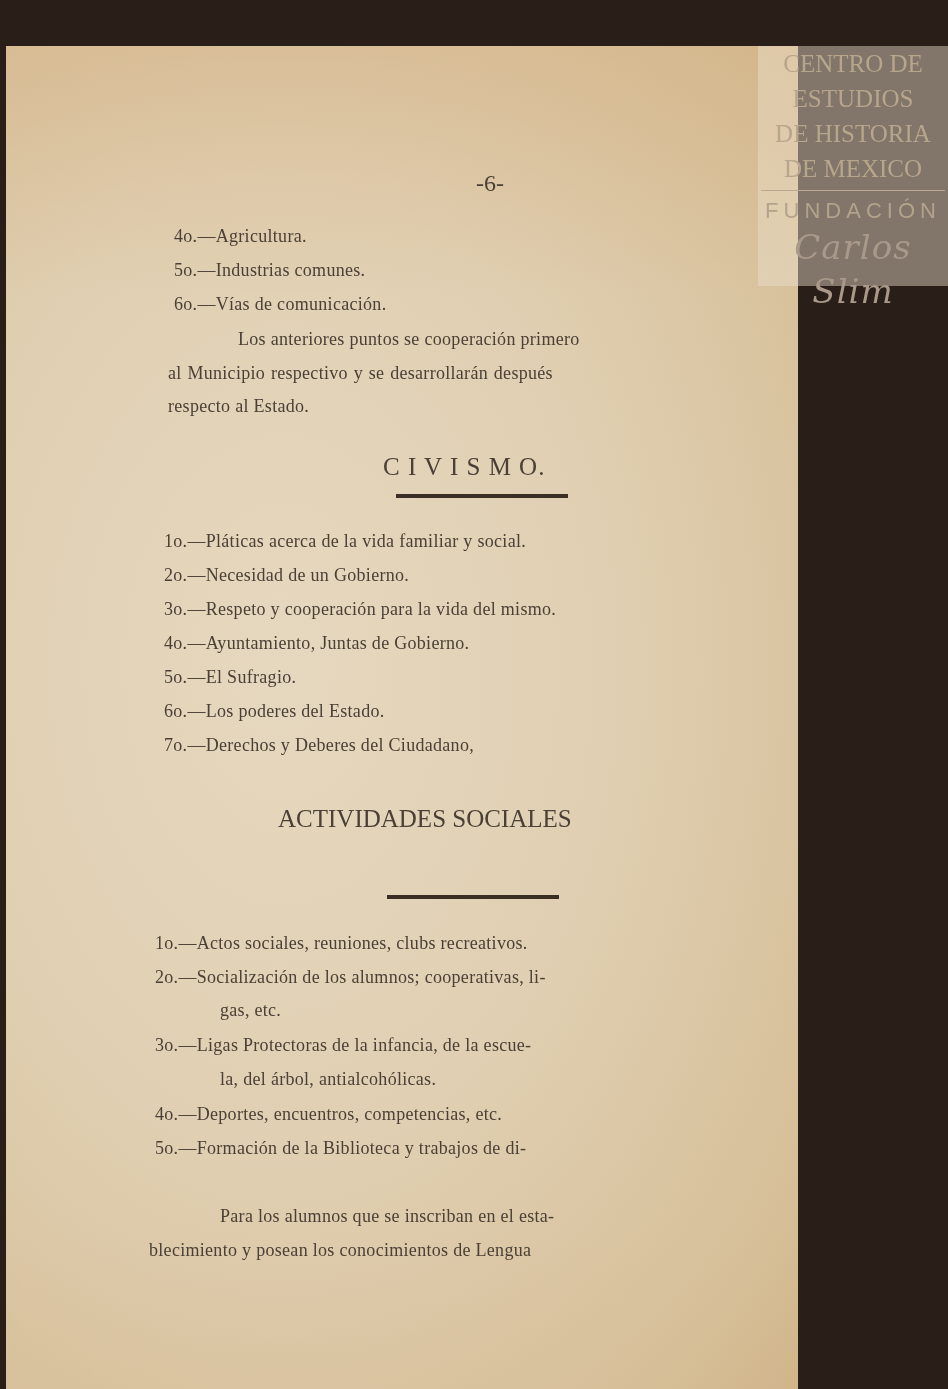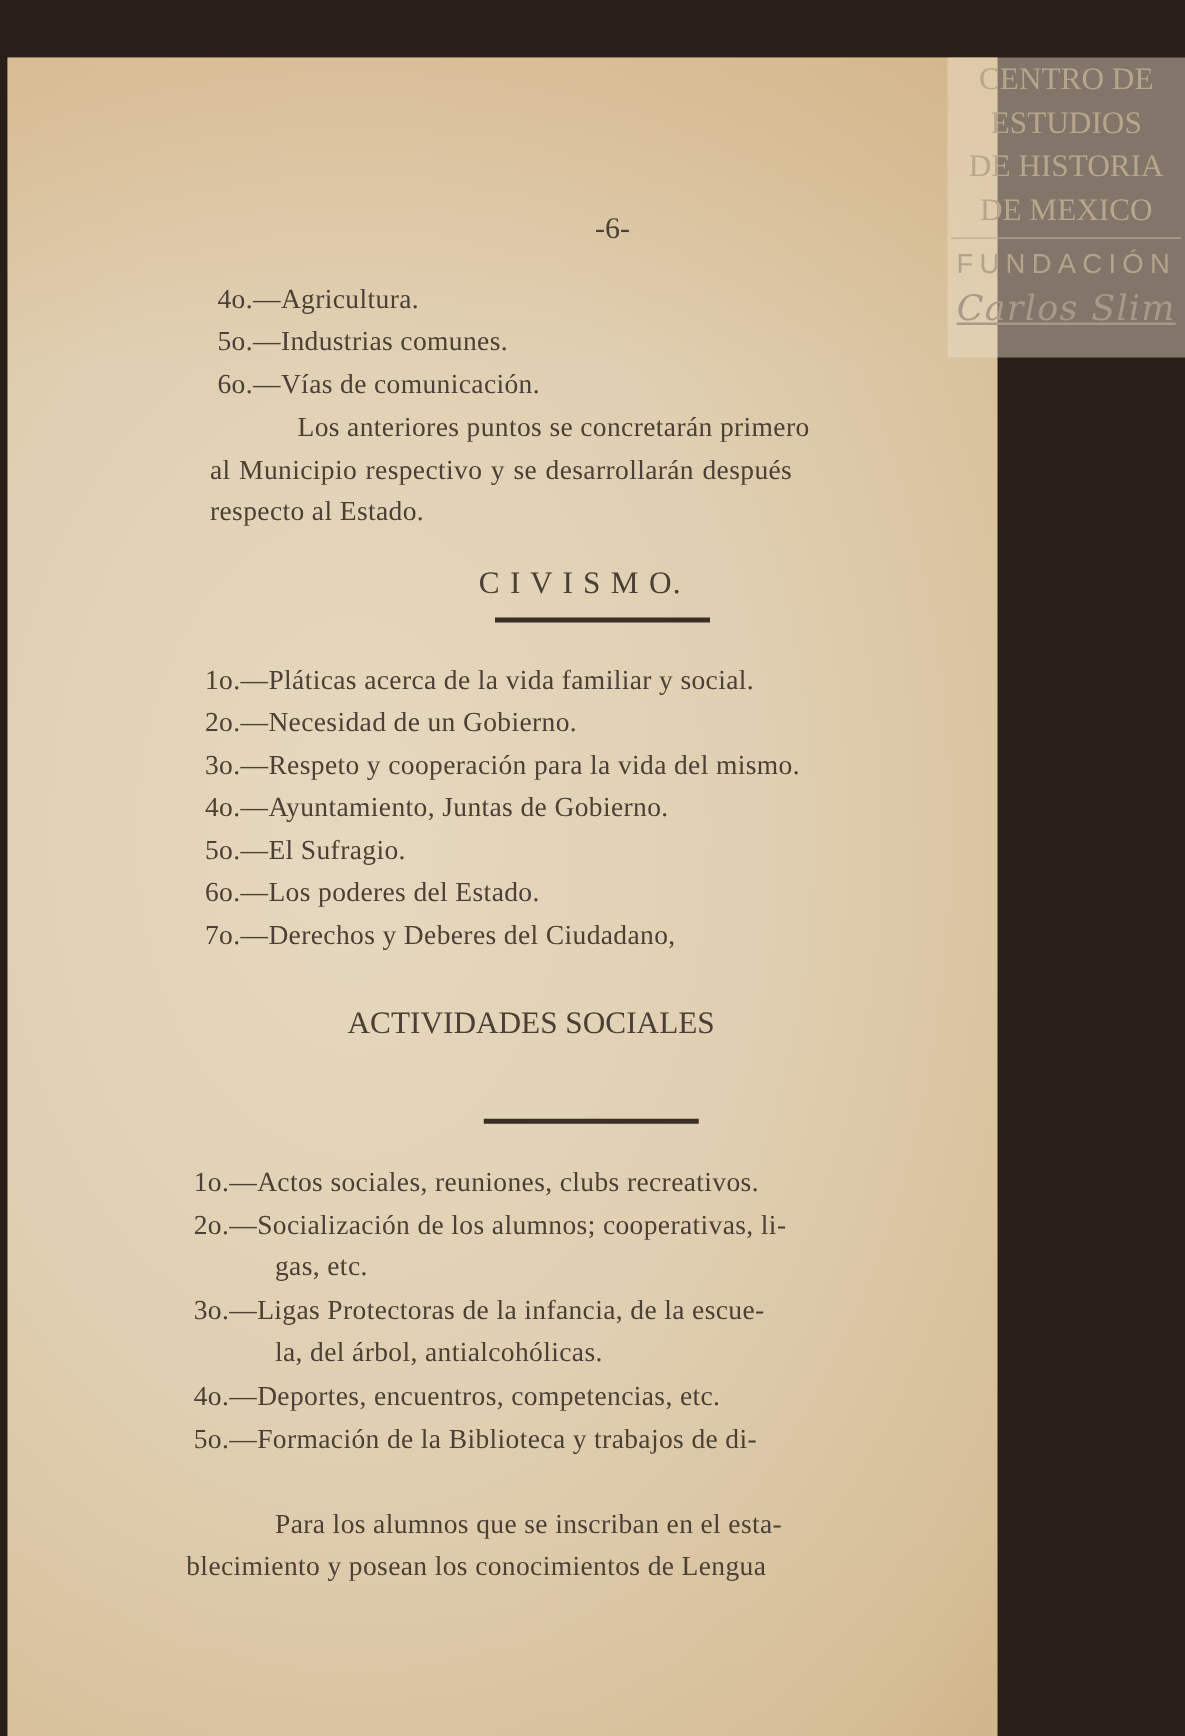--- a/index.html
+++ b/index.html
@@ -20,23 +20,23 @@
     pointer-events: none;
   }
   .watermark {
     position: absolute; left: 752px; top: 0; width: 190px; height: 240px;
     background: rgba(236,224,204,0.45);
     text-align: center; color: #b7a58c;
   }
   .wm-line { font-family: "Liberation Serif", serif; font-size: 25px; line-height: 35px; letter-spacing: 0px; }
   .wm-rule { width: 184px; margin: 4px auto 6px; border-top: 1.5px solid #b9a992; }
   .wm-fund { font-family: "Liberation Sans", sans-serif; font-size: 22px; letter-spacing: 5px; line-height: 28px; color: #b3a38c; }
-  .wm-sig { font-family: "DejaVu Serif", serif; font-style: italic; font-size: 28px; color: #a8998a; line-height: 44px; letter-spacing: 1px; text-decoration: underline; }
+  .wm-sig { font-family: "DejaVu Serif", serif; font-style: italic; font-size: 34px; color: #a8998a; line-height: 44px; letter-spacing: 1px; }
   .folio { position: absolute; left: 470px; top: 124px; font-size: 24px; color: #4a3f35; }
-  .line { position: absolute; font-size: 22px; white-space: nowrap; color: #4b4036; letter-spacing: 0.3px; }
+  .line { position: absolute; font-size: 18px; white-space: nowrap; color: #4b4036; letter-spacing: 0.3px; }
   .heading { position: absolute; font-size: 25px; color: #4b4036; white-space: nowrap; }
   .rule { position: absolute; height: 4px; background: #3a2e25; }
 </style>
 </head>
 <body>
 
 <div class="page">
 
   <div class="watermark">
     <div class="wm-line">CENTRO DE</div>
@@ -52,21 +52,21 @@
 
   <div class="line" style="left:168px; top:180px;">
     <span>4o.</span><span>—Agricultura.</span>
   </div>
   <div class="line" style="left:168px; top:214px;">
     <span>5o.</span><span>—Industrias comunes.</span>
   </div>
   <div class="line" style="left:168px; top:248px;">
     <span>6o.</span><span>—Vías de comunicación.</span>
   </div>
-  <div class="line" style="left:232px; top:283px;">Los anteriores puntos se concretarán primero</div>
+  <div class="line" style="left:232px; top:283px;">Los anteriores puntos se cooperación primero</div>
   <div class="line" style="left:162px; top:317px; word-spacing:1px;">al Municipio respectivo y se desarrollarán después</div>
   <div class="line" style="left:162px; top:350px;">respecto al Estado.</div>
 
   <div class="heading" style="left:377px; top:407px; letter-spacing:1px;">C I V I S M O.</div>
   <div class="rule" style="left:390px; top:448px; width:172px;"></div>
 
   <div class="line" style="left:158px; top:485px;"><span>1o.</span><span>—Pláticas acerca de la vida familiar y social.</span></div>
   <div class="line" style="left:158px; top:519px;"><span>2o.</span><span>—Necesidad de un Gobierno.</span></div>
   <div class="line" style="left:158px; top:553px;"><span>3o.</span><span>—Respeto y cooperación para la vida del mismo.</span></div>
   <div class="line" style="left:158px; top:587px;"><span>4o.</span><span>—Ayuntamiento, Juntas de Gobierno.</span></div>

